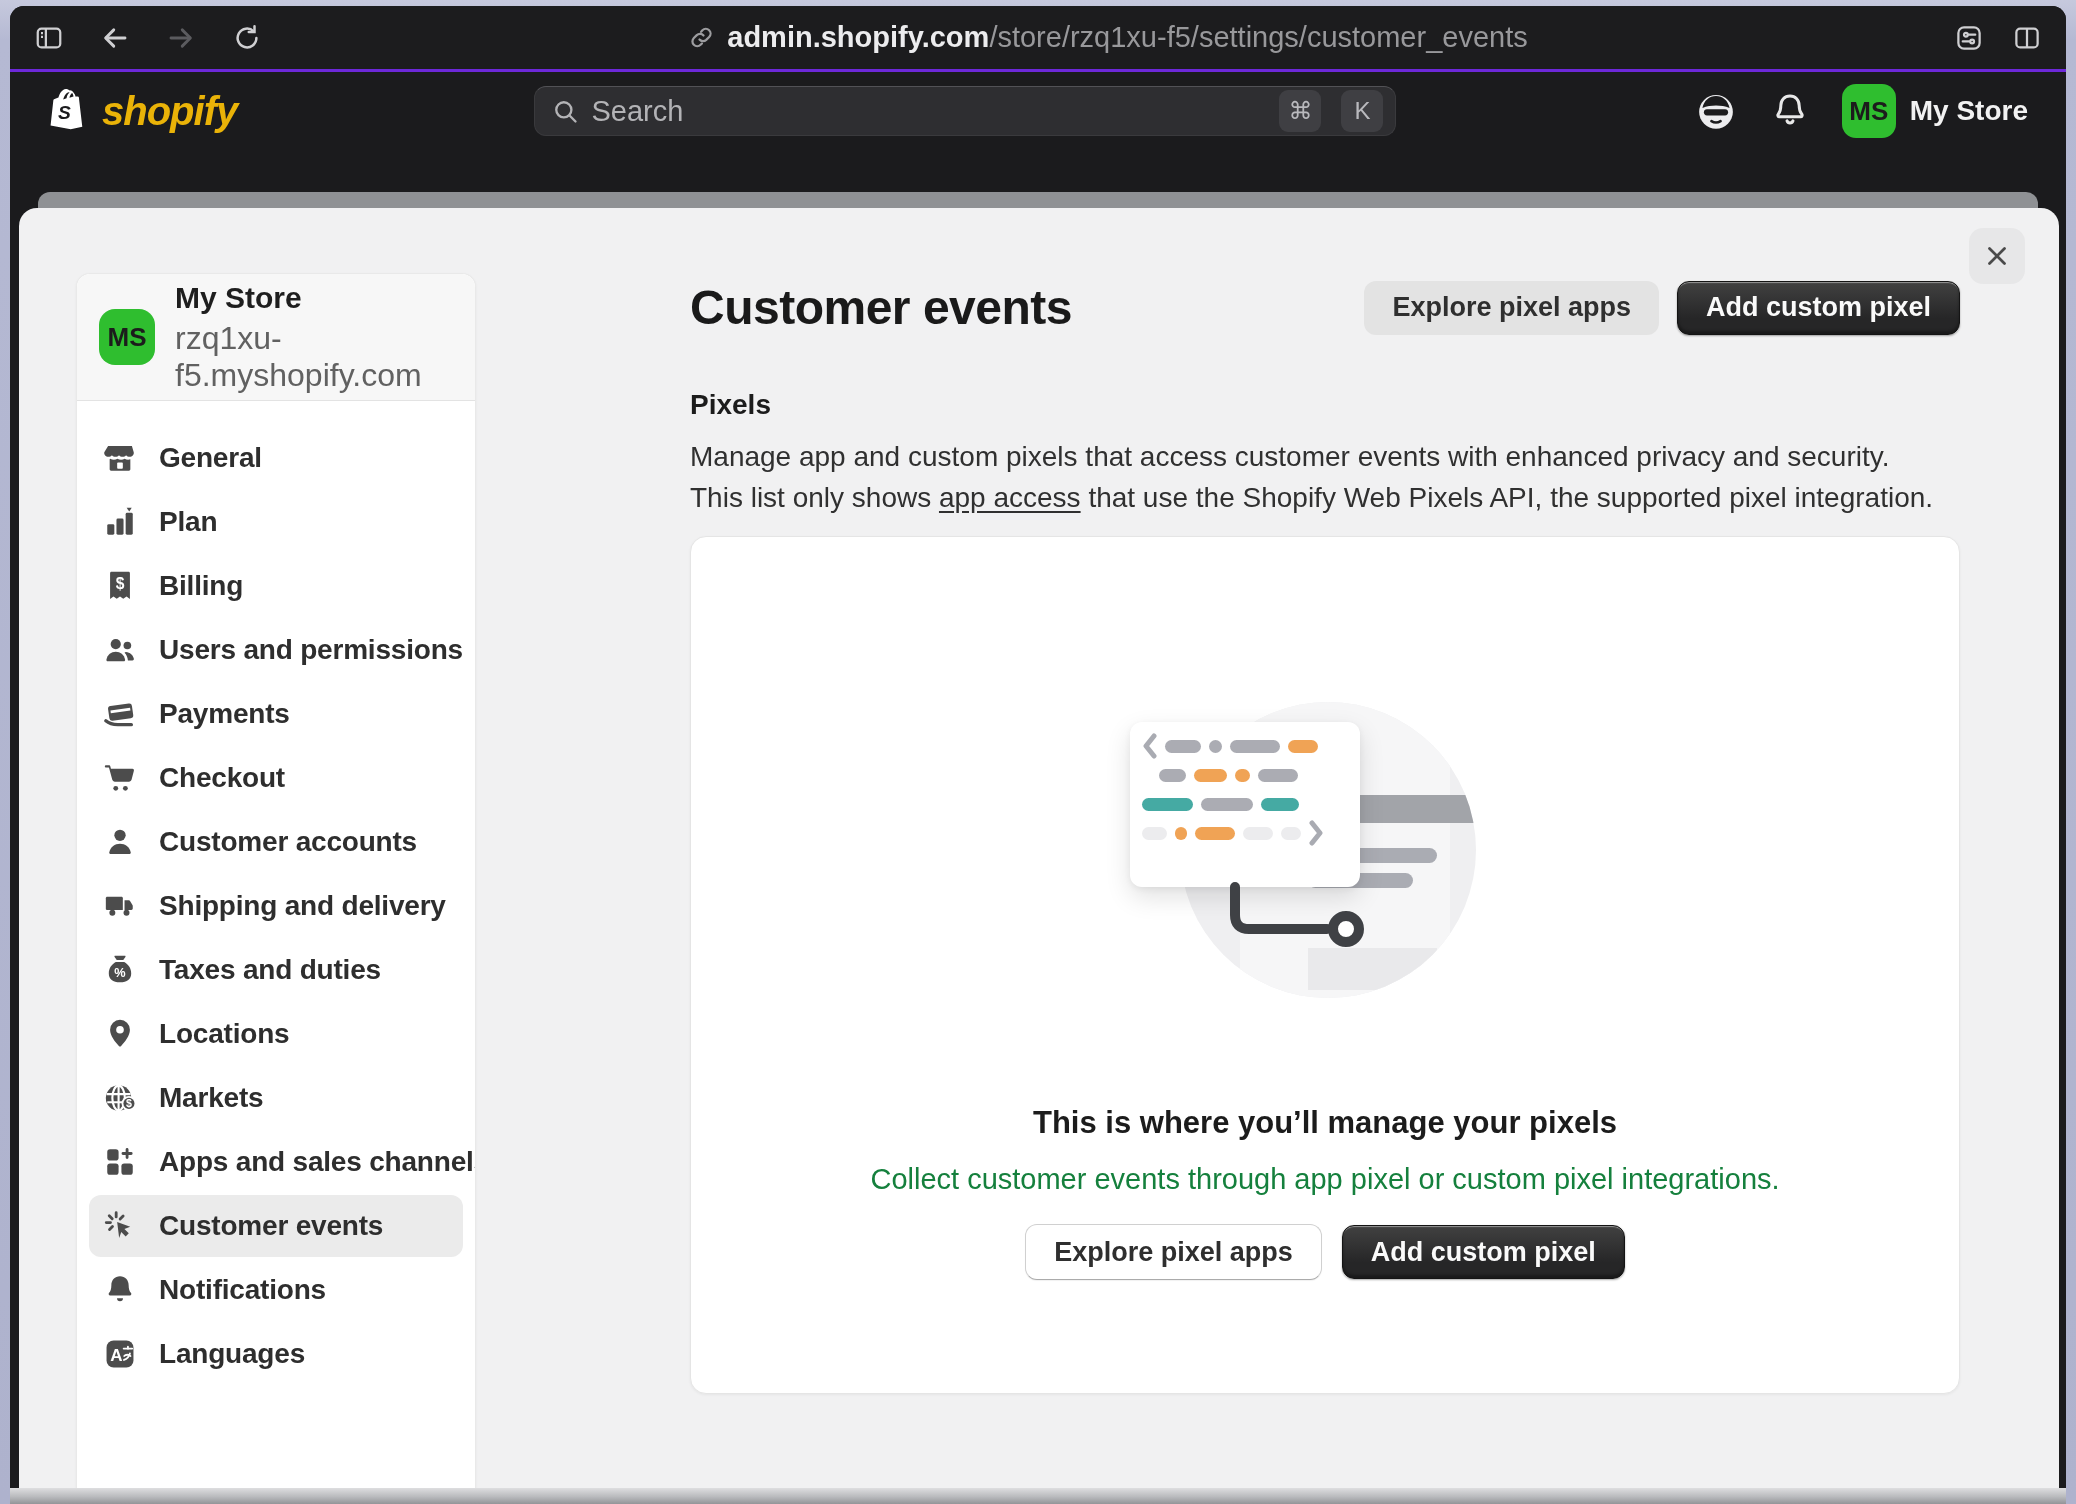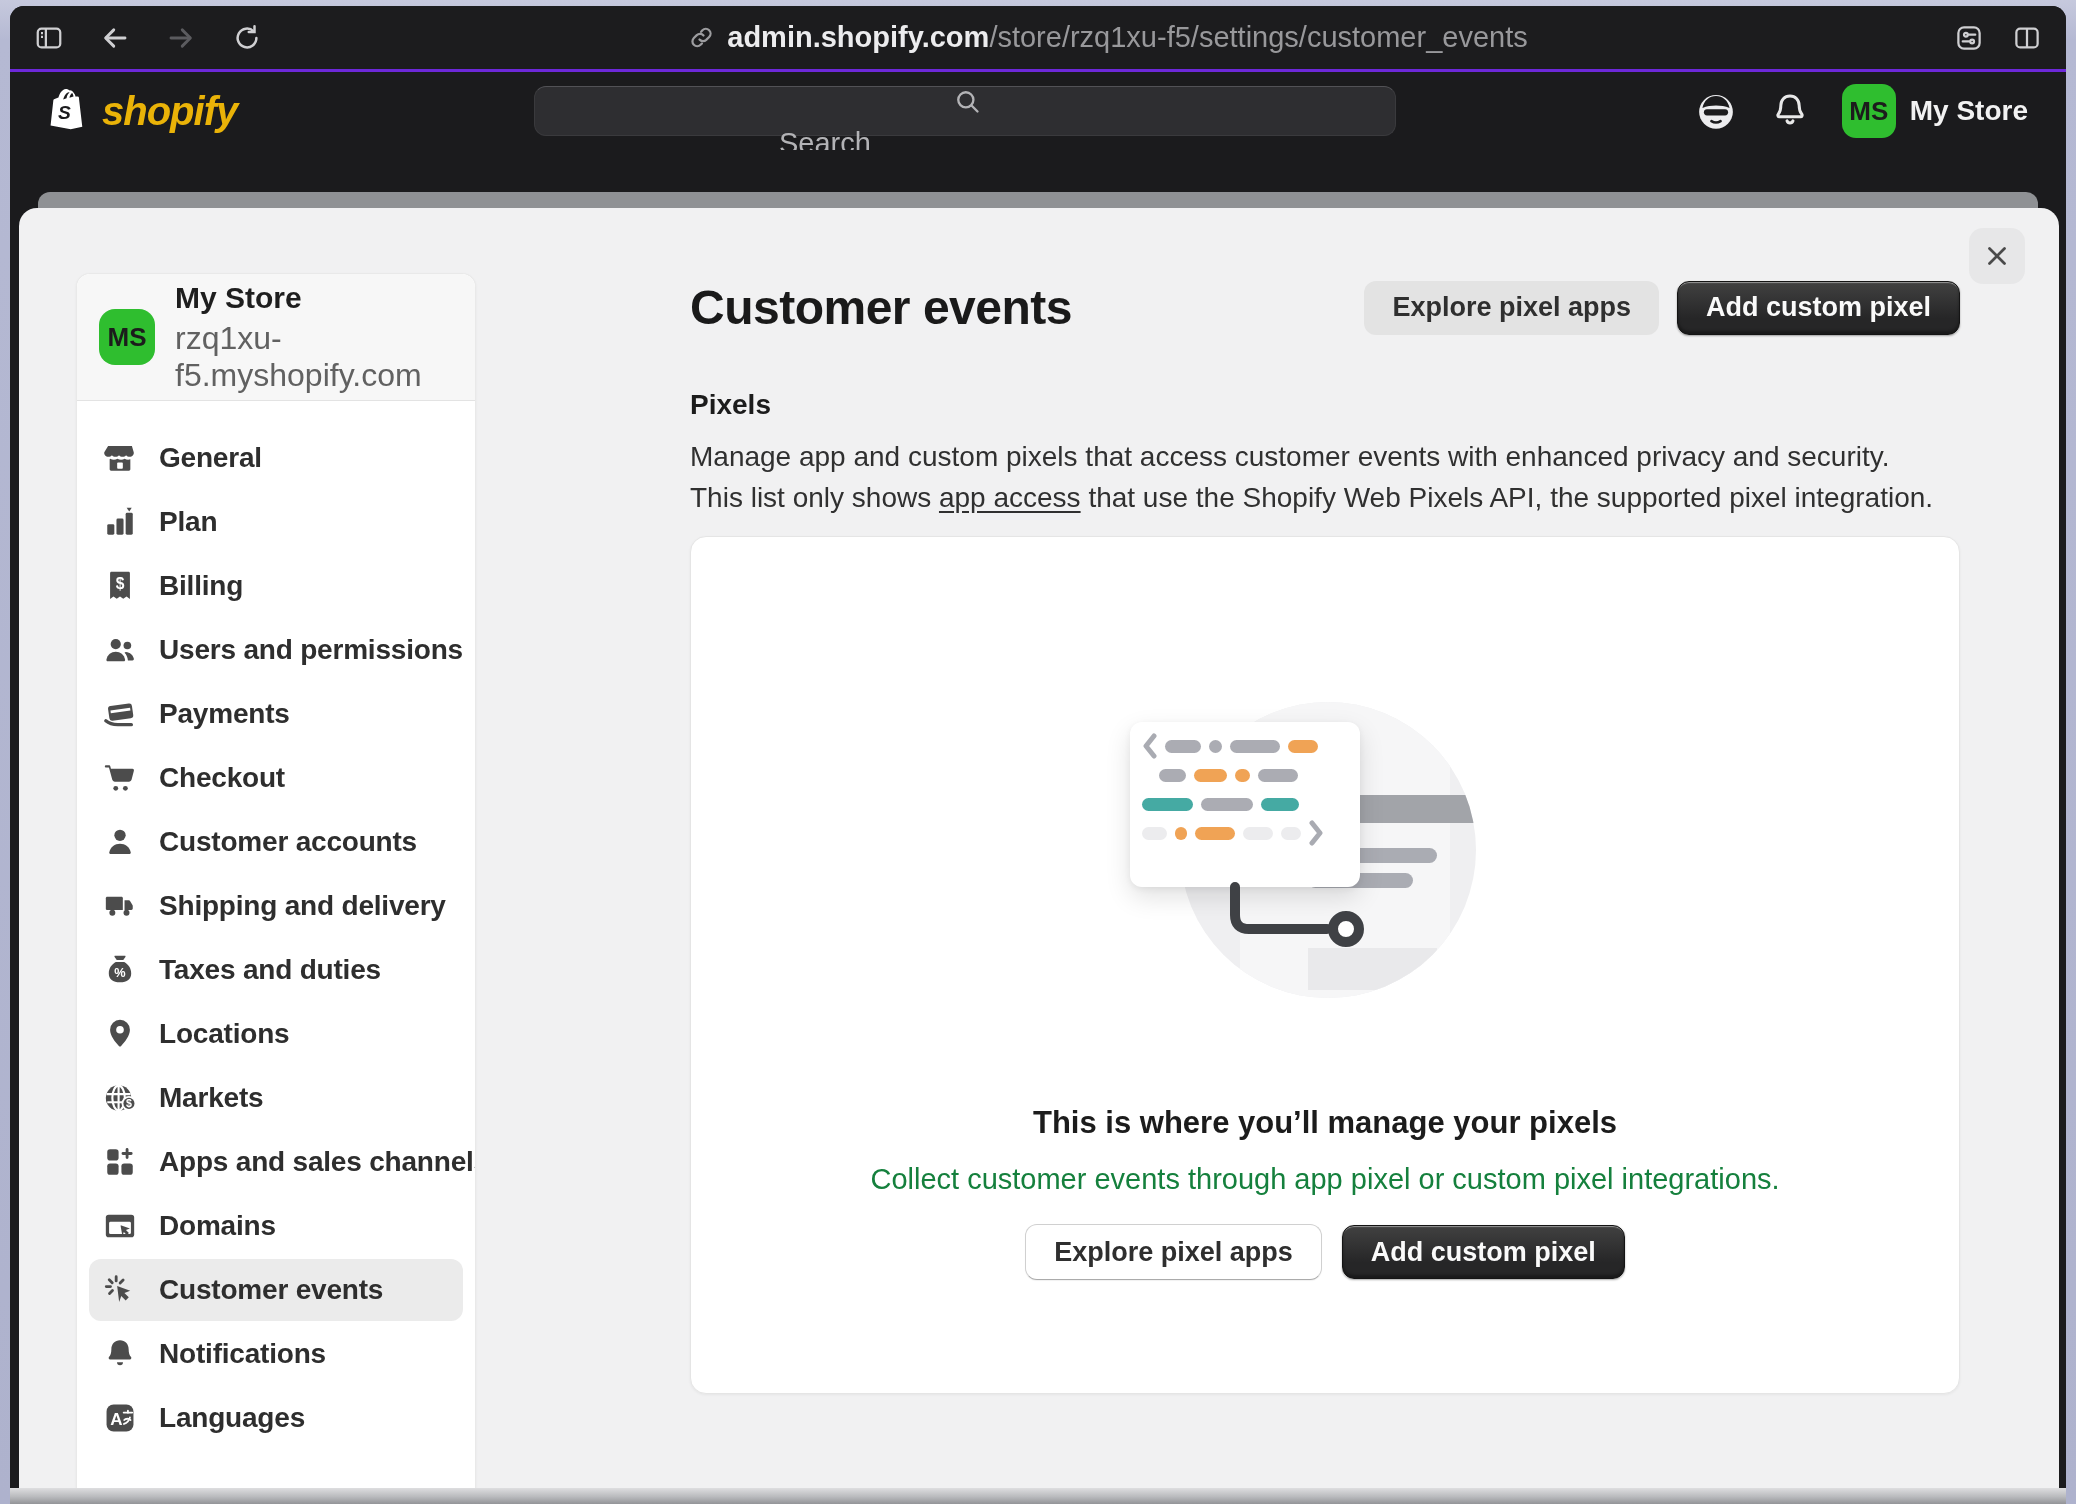--- a/index.html
+++ b/index.html
@@ -34,21 +34,21 @@
   .chrome-right { display:flex; align-items:center; gap:28px; }
 
   
   .appheader { height:78px; display:flex; align-items:center; padding:0 38px; background:#1b1b1d; }
   .logo { display:flex; align-items:center; gap:10px; }
   .logo-word { color:#eab308; font-size:40px; font-weight:800; font-style:italic; letter-spacing:-1px; }
   .search-wrap { flex:1; display:flex; justify-content:center; }
   .search {
     width:862px; height:50px; background:#2e2e31; border:1px solid #3a3a3d;
     border-top-color:#525256; border-radius:12px; display:flex; align-items:center;
-    padding:0 12px 0 16px; gap:12px;flex-direction:column;
+    padding:0 12px 0 16px; gap:12px;
   }
   .search input {
     flex:1; background:transparent; border:none; outline:none;
     font-size:29px; color:#e8e8e8; font-family:inherit;
   }
   .search input::placeholder { color:#b3b3b6; }
   .kbd { width:42px; height:42px; background:#3f3f43; border-radius:9px; color:#b9b9bd;
     font-size:24px; display:flex; align-items:center; justify-content:center; }
   .kbd + .kbd { margin-left:8px; }
   .hdr-right { display:flex; align-items:center; gap:32px; }
@@ -414,30 +414,20 @@
               <svg viewBox="0 0 24 24" fill="currentColor">
                   <rect x="3" y="3" width="8" height="8" rx="2"></rect>
                   <rect x="3" y="13" width="8" height="8" rx="2"></rect>
                   <rect x="13" y="13" width="8" height="8" rx="2"></rect>
                   <path d="M17 2.1c.5 0 1 .4 1 1v1.9h1.9a1 1 0 1 1 0 2H18v1.9a1 1 0 1 1-2 0V7h-1.9a1 1 0 1 1 0-2H16V3.1c0-.6.5-1 1-1Z"></path>
                 </svg>
             </span>
             <span class="nlabel">Apps and sales channels</span>
           </div>
 
-          <div class="nav-item">
-            <span class="nicon">
-              <svg viewBox="0 0 24 24" fill="currentColor">
-                  <rect x="2" y="4" width="20" height="16" rx="2"></rect>
-                  <rect x="4.3" y="9" width="15.4" height="8.7" rx="1" fill="#fff"></rect>
-                  <path d="M12.5 11.4 19 13.8l-2.8 1 2.1 2.1-1.5 1.5-2.1-2.1-1 2.8-1.2-6.7Z"></path>
-                </svg>
-            </span>
-            <span class="nlabel">Domains</span>
-          </div>
 
           <div class="nav-item selected">
             <span class="nicon">
               <svg viewBox="0 0 24 24" fill="currentColor">
                   <path d="M10 9.2l9.2 3.4-4.1 1.5 3.1 3.1-2.2 2.2-3.1-3.1-1.5 4.1L10 9.2Z"></path>
                   <path d="M9.3 2.6v3M4.4 4.7l2.1 2.1M2.3 9.6h3M4.6 14.4l2.1-2.1M14.2 4.9l-2.1 2.1" stroke="currentColor" stroke-width="2" stroke-linecap="round" fill="none"></path>
                 </svg>
             </span>
             <span class="nlabel">Customer events</span>
           </div>

